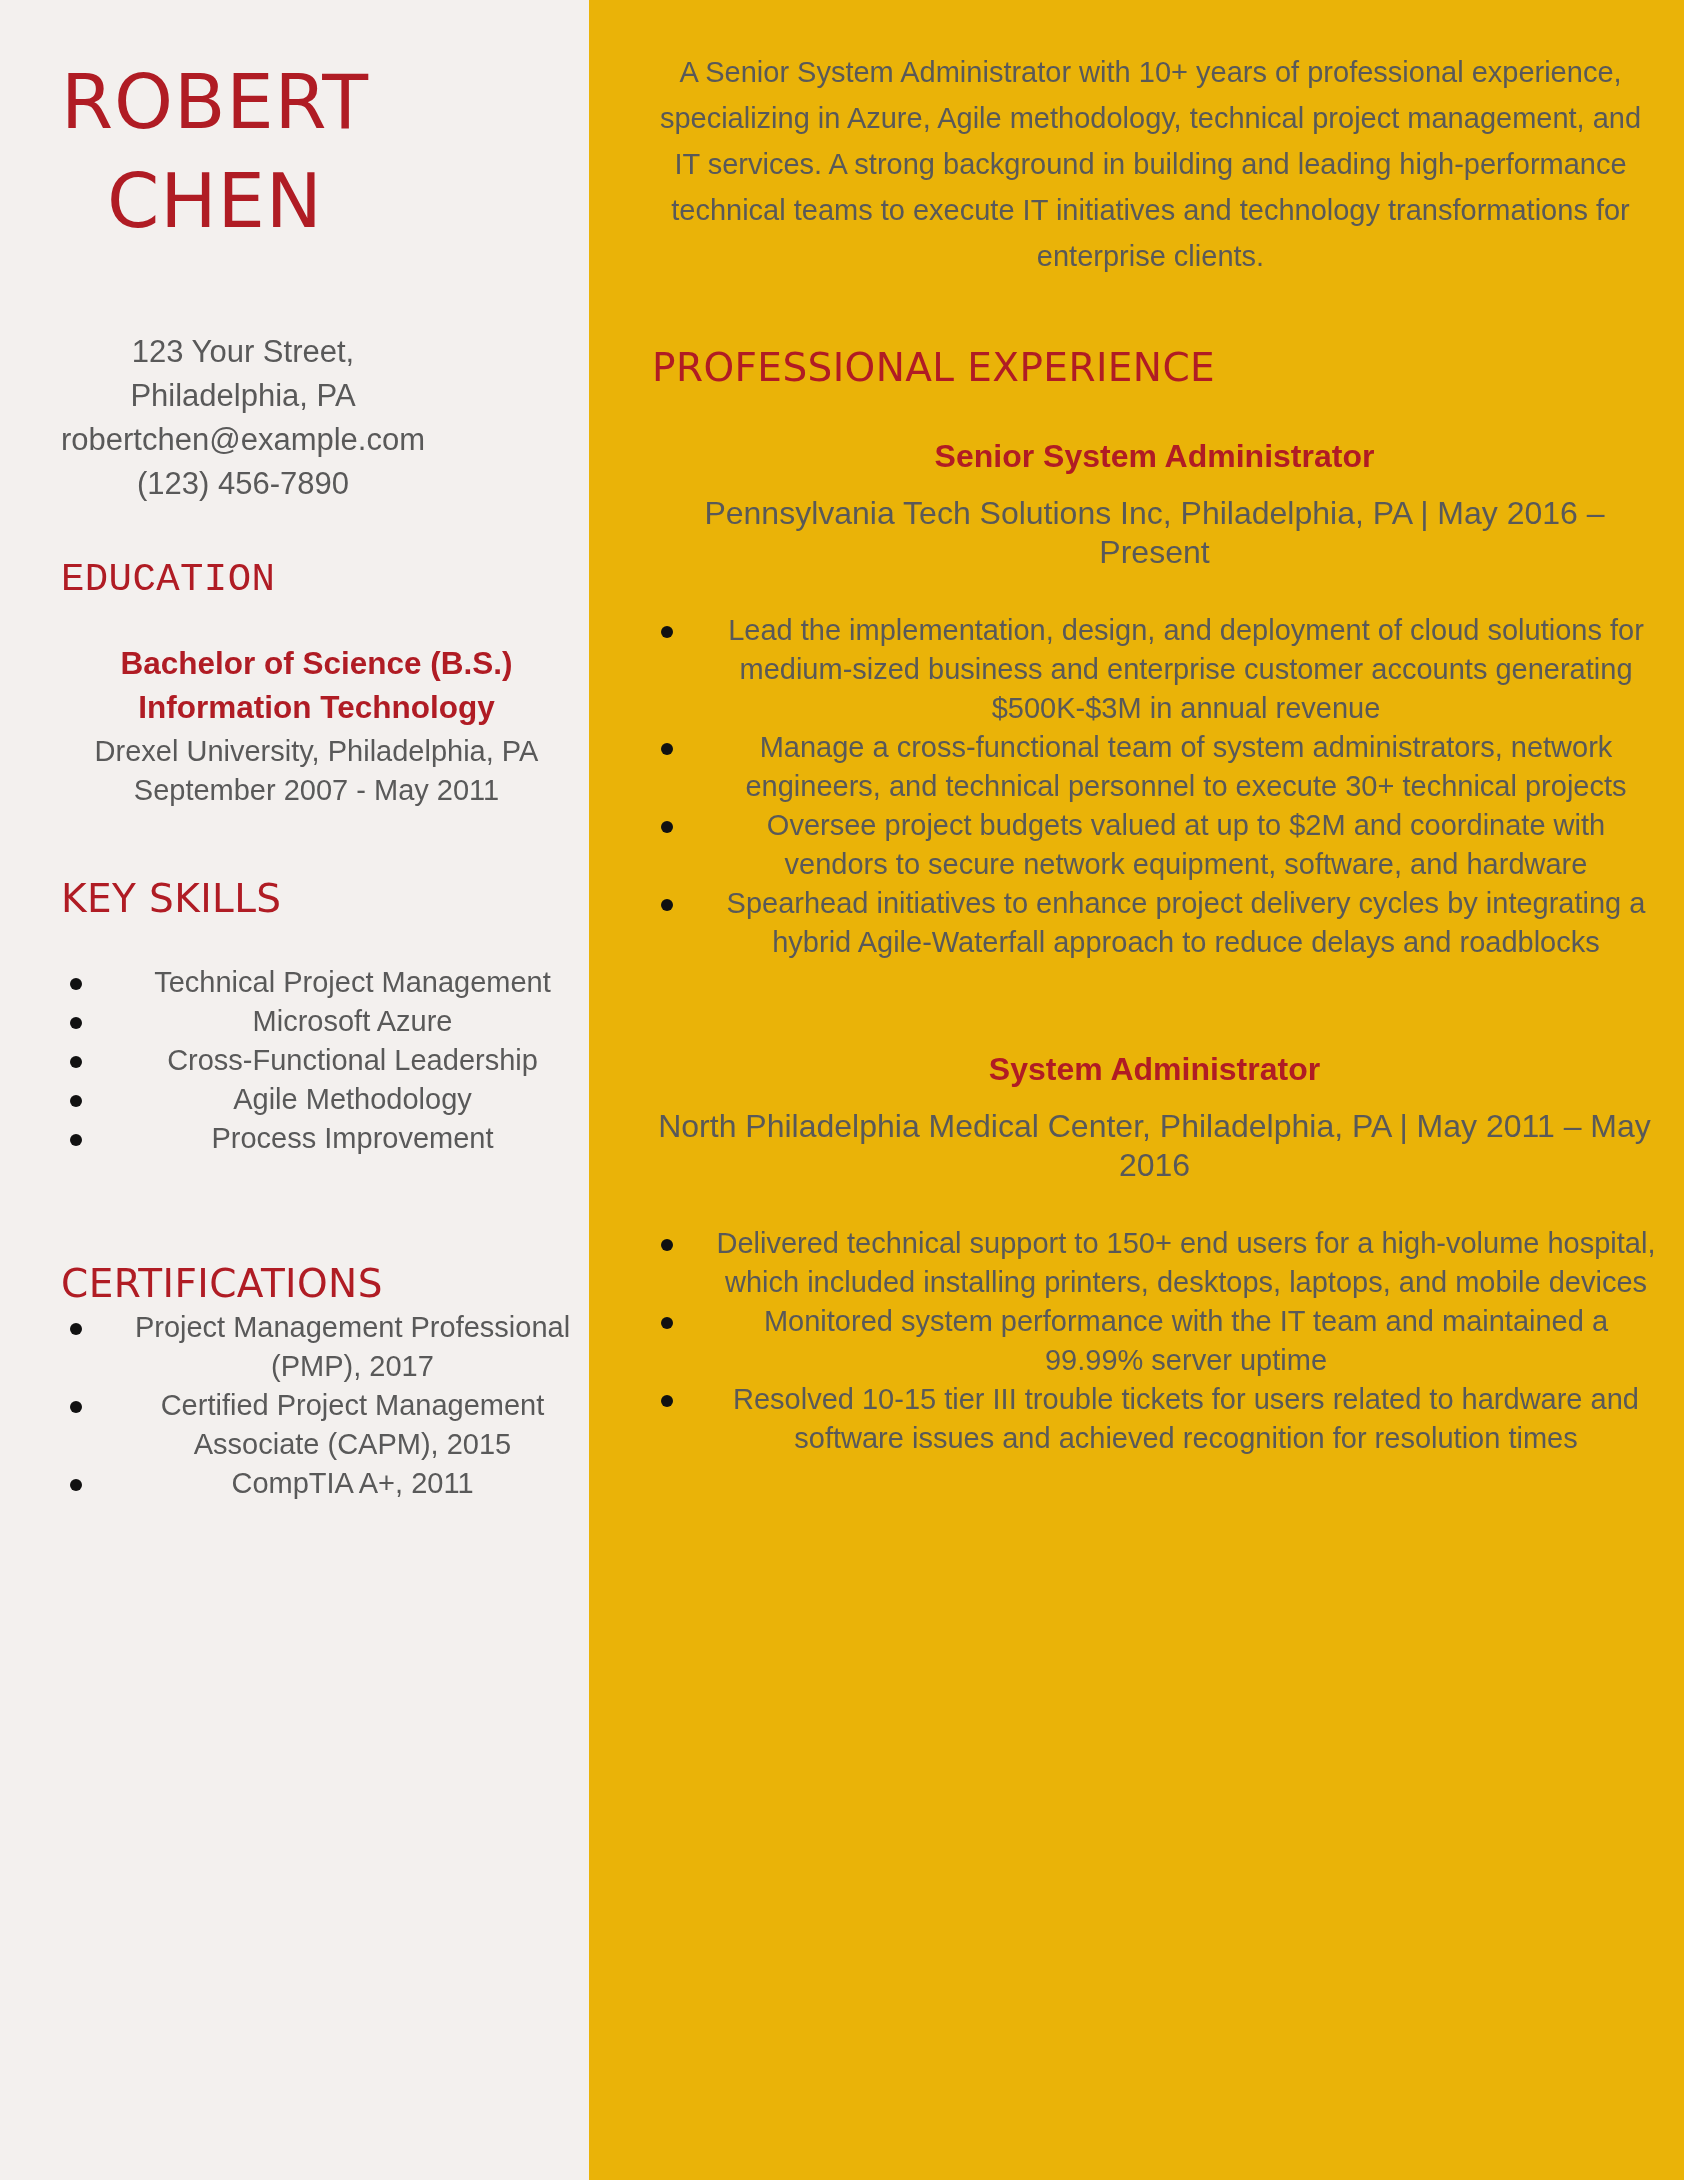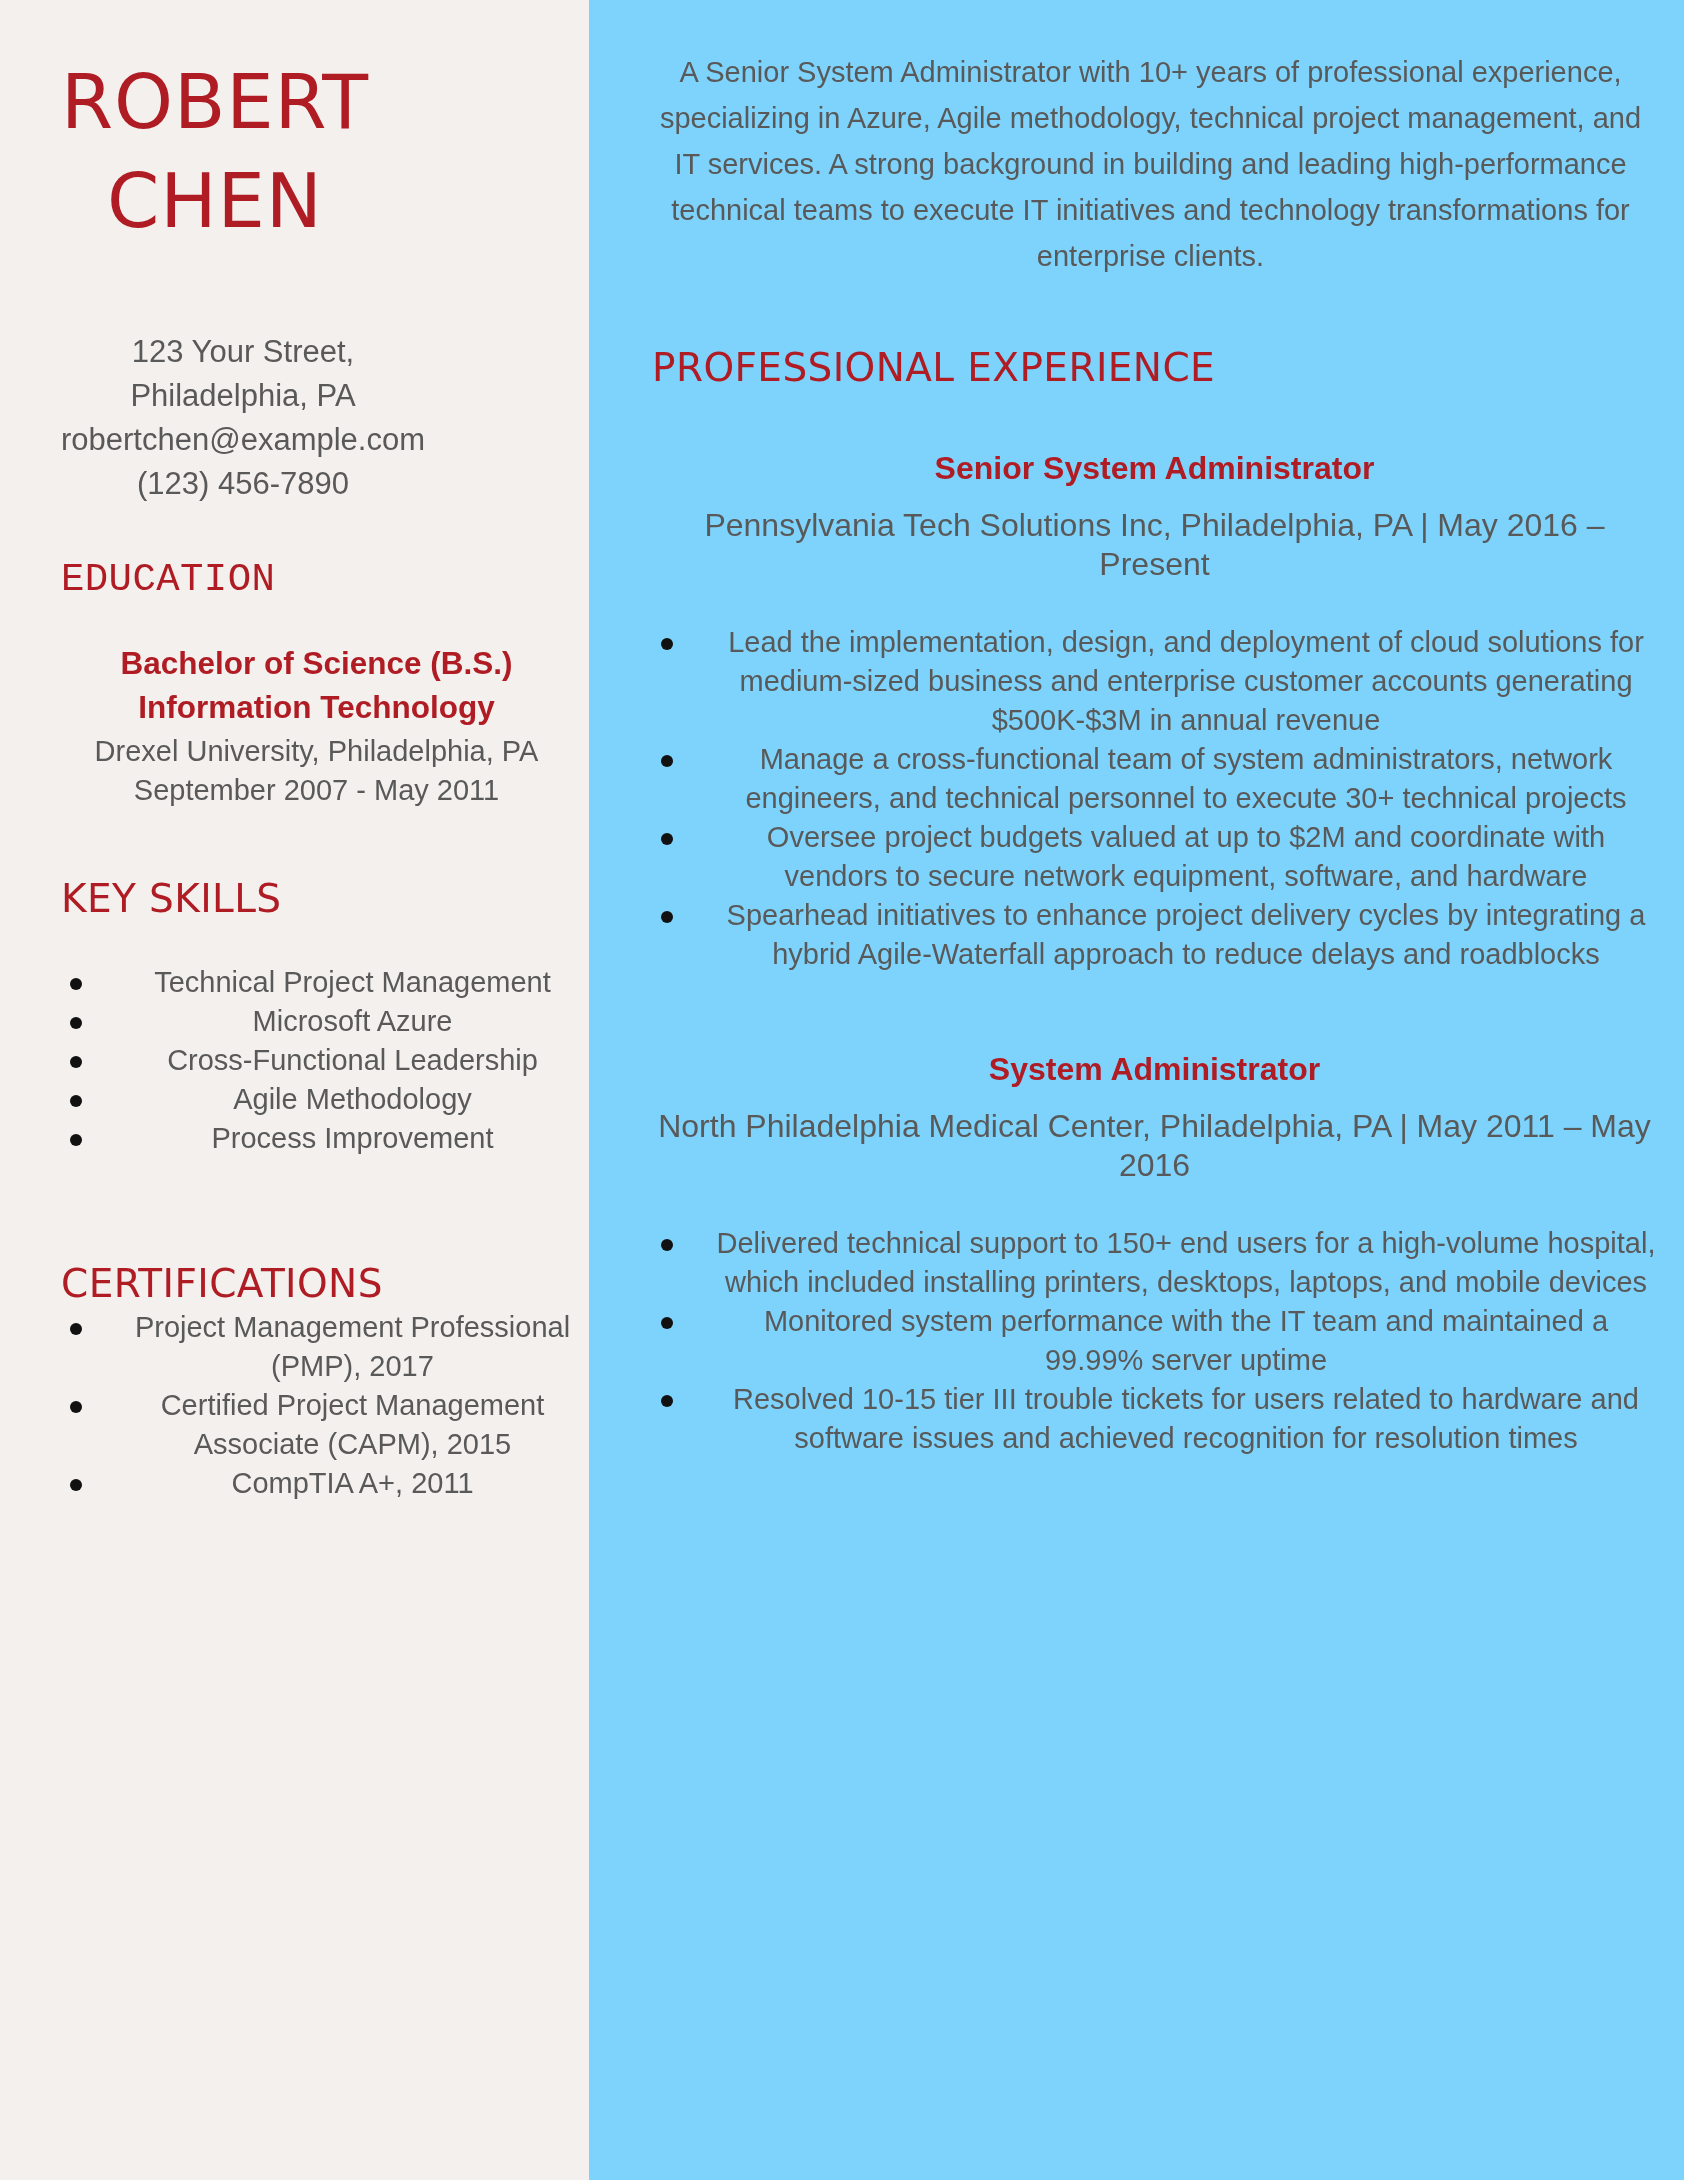--- a/index.html
+++ b/index.html
@@ -1,19 +1,19 @@
 <!DOCTYPE html>
 <html style="font-size:13.6px"><head>
 <meta charset="utf-8">
 <style>
   * { box-sizing: border-box; margin: 0; padding: 0; text-align: center; }
   html, body { width: 1685px; height: 2181px; background: #ffffff; }
   body { position: relative; font-family: "Liberation Sans", "DejaVu Sans", sans-serif; color: #595959; overflow: hidden; }
   .sidebar { position: absolute; left: 0; top: 0; width: 589px; height: 2181px; background: #f3f0ee; }
-  .main { position: absolute; left: 589px; top: 0; width: 1095px; height: 2181px; background: #7dd3fc; }
+  .main { position: absolute; left: 589px; top: 0; width: 1095px; height: 2181px; background: #eab308; }
 
   .name { position: absolute; left: 61px; top: 53px; font-family: "DejaVu Sans", sans-serif; font-size: 75px; line-height: 99px; color: #b01c24; font-weight: normal; letter-spacing: 0.9px; }
   .contact { position: absolute; left: 61px; top: 330px; font-size: 31px; line-height: 44px; color: #595959; }
 
   .sec-title { position: absolute; font-family: "DejaVu Sans", sans-serif; font-size: 39px; color: #b01c24; font-weight: normal; letter-spacing: 0.4px; }
   .red-sub { color: #b01c24; font-weight: bold; font-size: 31.5px; line-height: 44px; }
   .gray { color: #595959; font-size: 29px; line-height: 39px; }
 
   ul.bullets { list-style: none; }
   ul.bullets li { position: relative; padding-left: 63px; font-size: 29px; line-height: 39px; color: #595959; }
@@ -69,21 +69,21 @@
     <li>Certified Project Management Associate (CAPM), 2015</li>
     <li>CompTIA A+, 2011</li>
   </ul>
 </div>
 
 <div class="main">
   <p class="summary">A Senior System Administrator with 10+ years of professional experience, specializing in Azure, Agile methodology, technical project management, and IT services. A strong background in building and leading high-performance technical teams to execute IT initiatives and technology transformations for enterprise clients.</p>
 
   <div class="sec-title" style="left:63px; top:345px;">PROFESSIONAL EXPERIENCE</div>
 
-  <div class="job" style="top:445px;">
+  <div class="job" style="top:433px;">
     <div class="title">Senior System Administrator</div>
     <div class="meta">Pennsylvania Tech Solutions Inc, Philadelphia, PA | May 2016 – Present</div>
     <ul class="bullets">
       <li>Lead the implementation, design, and deployment of cloud solutions for medium-sized business and enterprise customer accounts generating $500K-$3M in annual revenue</li>
       <li>Manage a cross-functional team of system administrators, network engineers, and technical personnel to execute 30+ technical projects</li>
       <li>Oversee project budgets valued at up to $2M and coordinate with vendors to secure network equipment, software, and hardware</li>
       <li>Spearhead initiatives to enhance project delivery cycles by integrating a hybrid Agile-Waterfall approach to reduce delays and roadblocks</li>
     </ul>
   </div>
 

